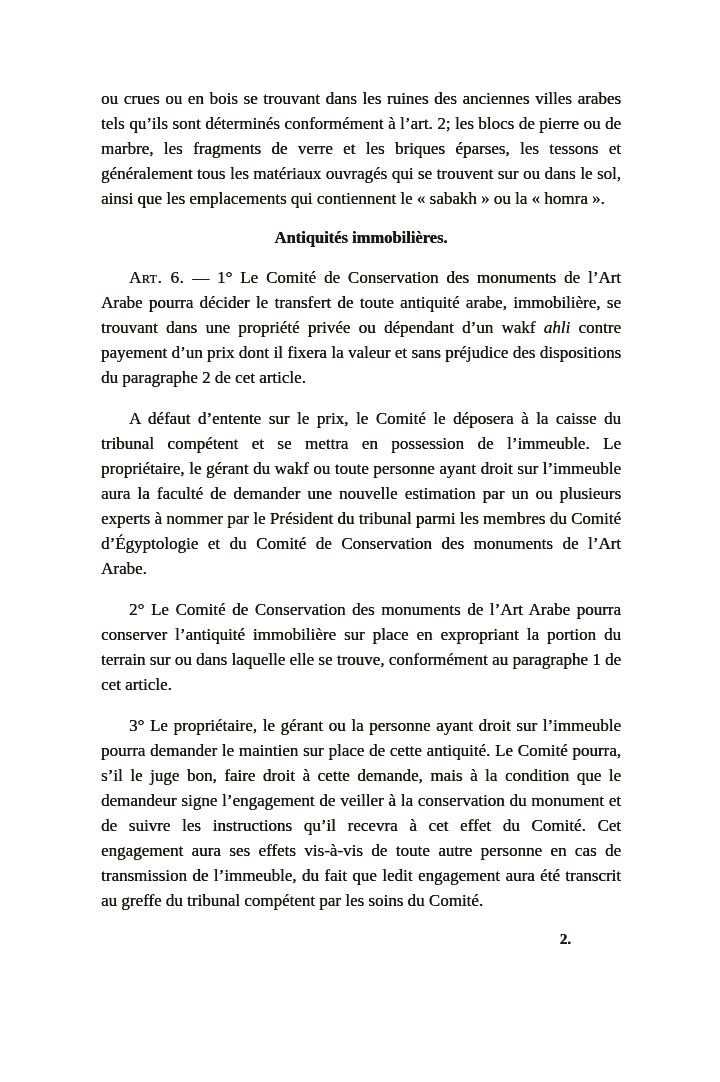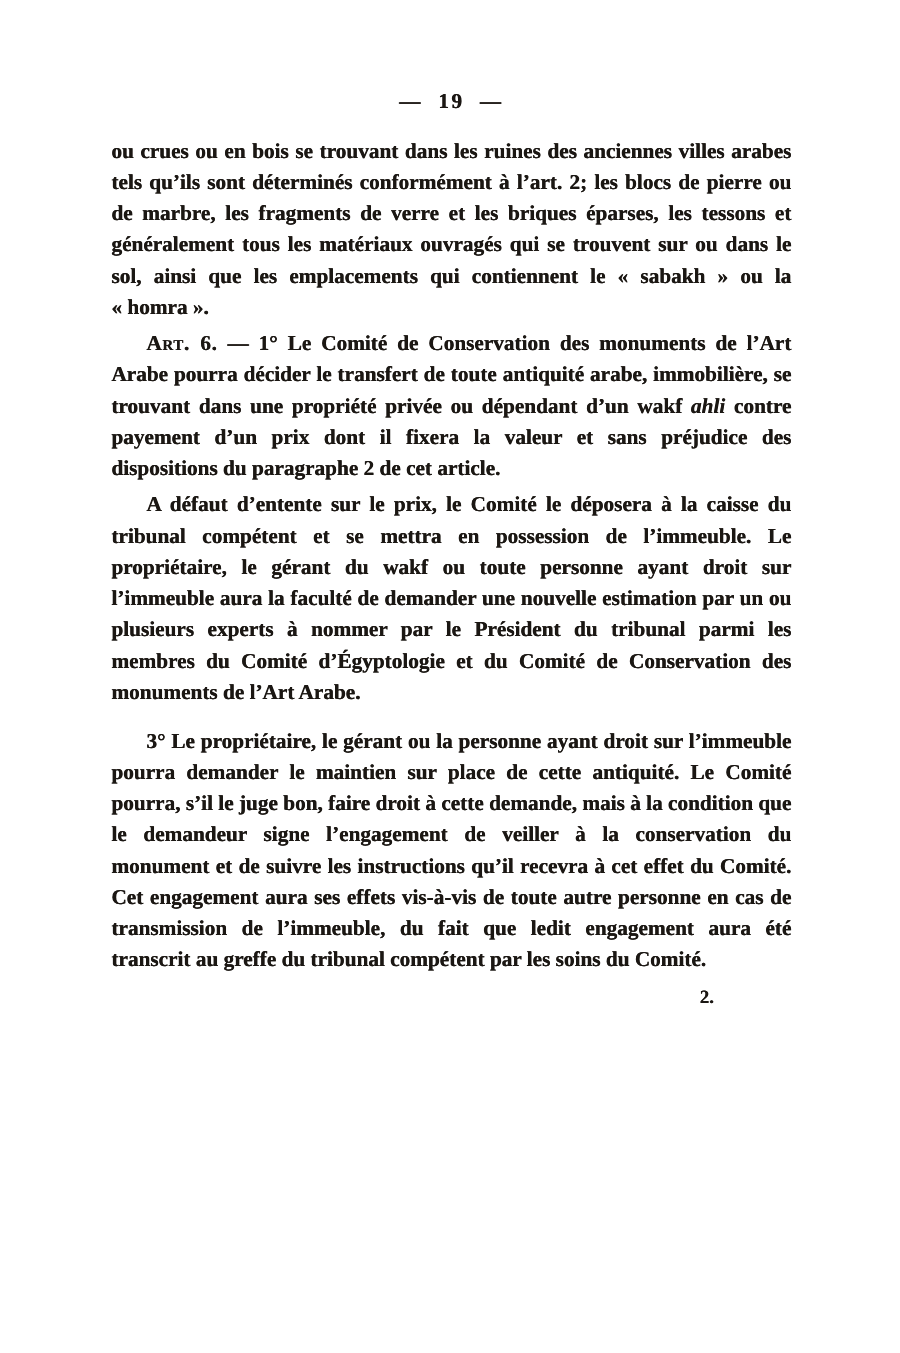--- a/index.html
+++ b/index.html
@@ -25,26 +25,25 @@
   .page-number {
     text-align: center;
     font-size: 17px;
     line-height: 22px;
     font-weight: bold;
     letter-spacing: 2px;
     word-spacing: 6px;
     text-shadow: 0.3px 0 0 currentColor;
   }
   .body-par {
-    margin: 4px;
+    margin: 16px;
     font-size: 17px;
     line-height: 25px;
     text-align: justify;
     text-shadow: 0.3px 0 0 currentColor;
-    font-weight: bold;
   }
   .first-par { margin-top: 16px; }
   .indent { text-indent: 28px; }
   .section-heading {
     margin: 14px 0 8px 0;
     text-align: center;
     font-size: 16.5px;
     line-height: 22px;
     font-weight: bold;
     text-shadow: 0.35px 0 0 currentColor;
@@ -63,29 +62,30 @@
     text-shadow: 0.3px 0 0 currentColor;
   }
   em { font-style: italic; }
 </style>
 </head>
 <body>
 
 <div class="page">
   <div class="text-col">
 
-    <div class="page-number">— 19 —</div>
 
     <p class="body-par first-par">ou crues ou en bois se trouvant dans les ruines des anciennes villes arabes tels qu’ils sont déterminés conformément à l’art. 2; les blocs de pierre ou de marbre, les fragments de verre et les briques éparses, les tessons et généralement tous les matériaux ouvragés qui se trouvent sur ou dans le sol, ainsi que les emplacements qui contiennent le «&nbsp;sabakh&nbsp;» ou la «&nbsp;homra&nbsp;».</p>
 
+    <h2 class="section-heading">Antiquités immobilières.</h2>
 
     <p class="body-par indent"><span class="smallcaps">Art. 6.</span><span> — </span><span class="clause-num">1°</span><span> Le Comité de Conservation des monuments de l’Art Arabe pourra décider le transfert de toute antiquité arabe, immobilière, se trouvant dans une propriété privée ou dépendant d’un wakf </span><em>ahli</em><span> contre payement d’un prix dont il fixera la valeur et sans préjudice des dispositions du paragraphe 2 de cet article.</span></p>
 
     <p class="body-par indent">A défaut d’entente sur le prix, le Comité le déposera à la caisse du tribunal compétent et se mettra en possession de l’immeuble. Le propriétaire, le gérant du wakf ou toute personne ayant droit sur l’immeuble aura la faculté de demander une nouvelle estimation par un ou plusieurs experts à nommer par le Président du tribunal parmi les membres du Comité d’Égyptologie et du Comité de Conservation des monuments de l’Art Arabe.</p>
 
+    <p class="body-par indent gap-before-medium"><span class="clause-num">2°</span><span> Le Comité de Conservation des monuments de l’Art Arabe pourra conserver l’antiquité immobilière sur place en expropriant la portion du terrain sur ou dans laquelle elle se trouve, conformément au paragraphe 1 de cet article.</span></p>
 
 
     <p class="body-par indent gap-before-large"><span class="clause-num">3°</span><span> Le propriétaire, le gérant ou la personne ayant droit sur l’immeuble pourra demander le maintien sur place de cette antiquité. Le Comité pourra, s’il le juge bon, faire droit à cette demande, mais à la condition que le demandeur signe l’engagement de veiller à la conservation du monument et de suivre les instructions qu’il recevra à cet effet du Comité. Cet engagement aura ses effets vis-à-vis de toute autre personne en cas de transmission de l’immeuble, du fait que ledit engagement aura été transcrit au greffe du tribunal compétent par les soins du Comité.</span></p>
 
     <div class="signature-line">2.</div>
 
   </div>
 </div>
 
 </body></html>

